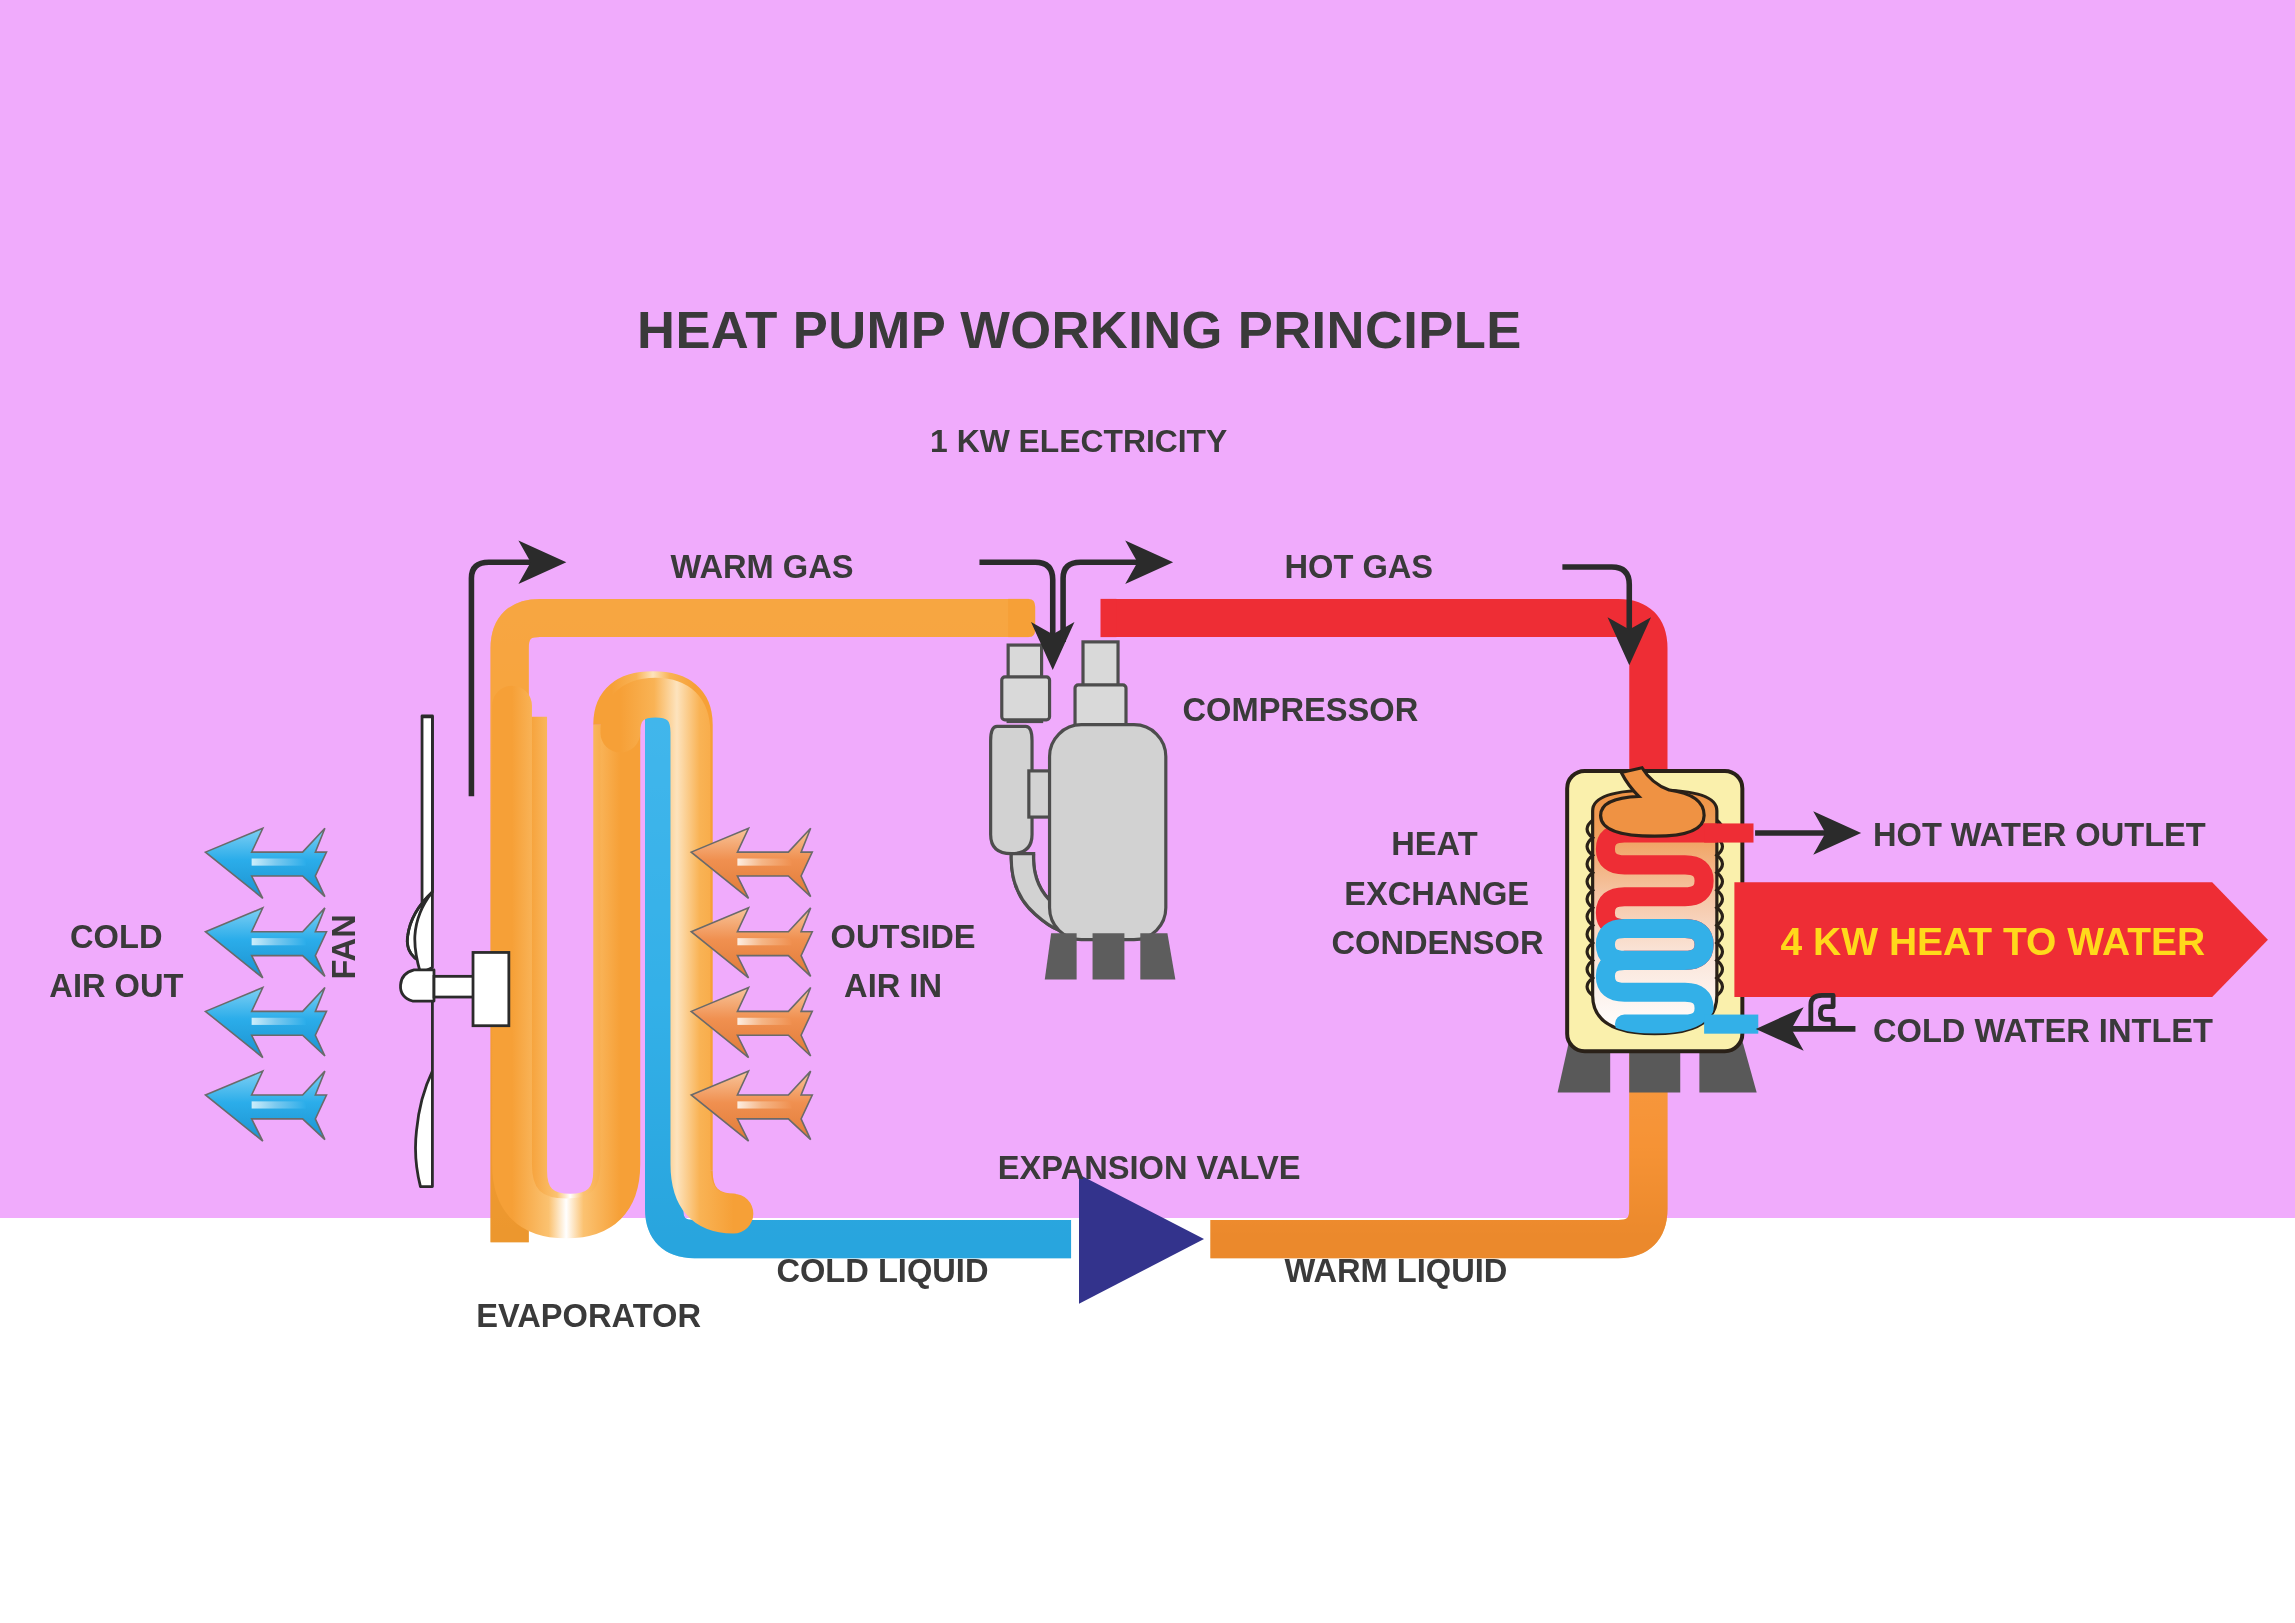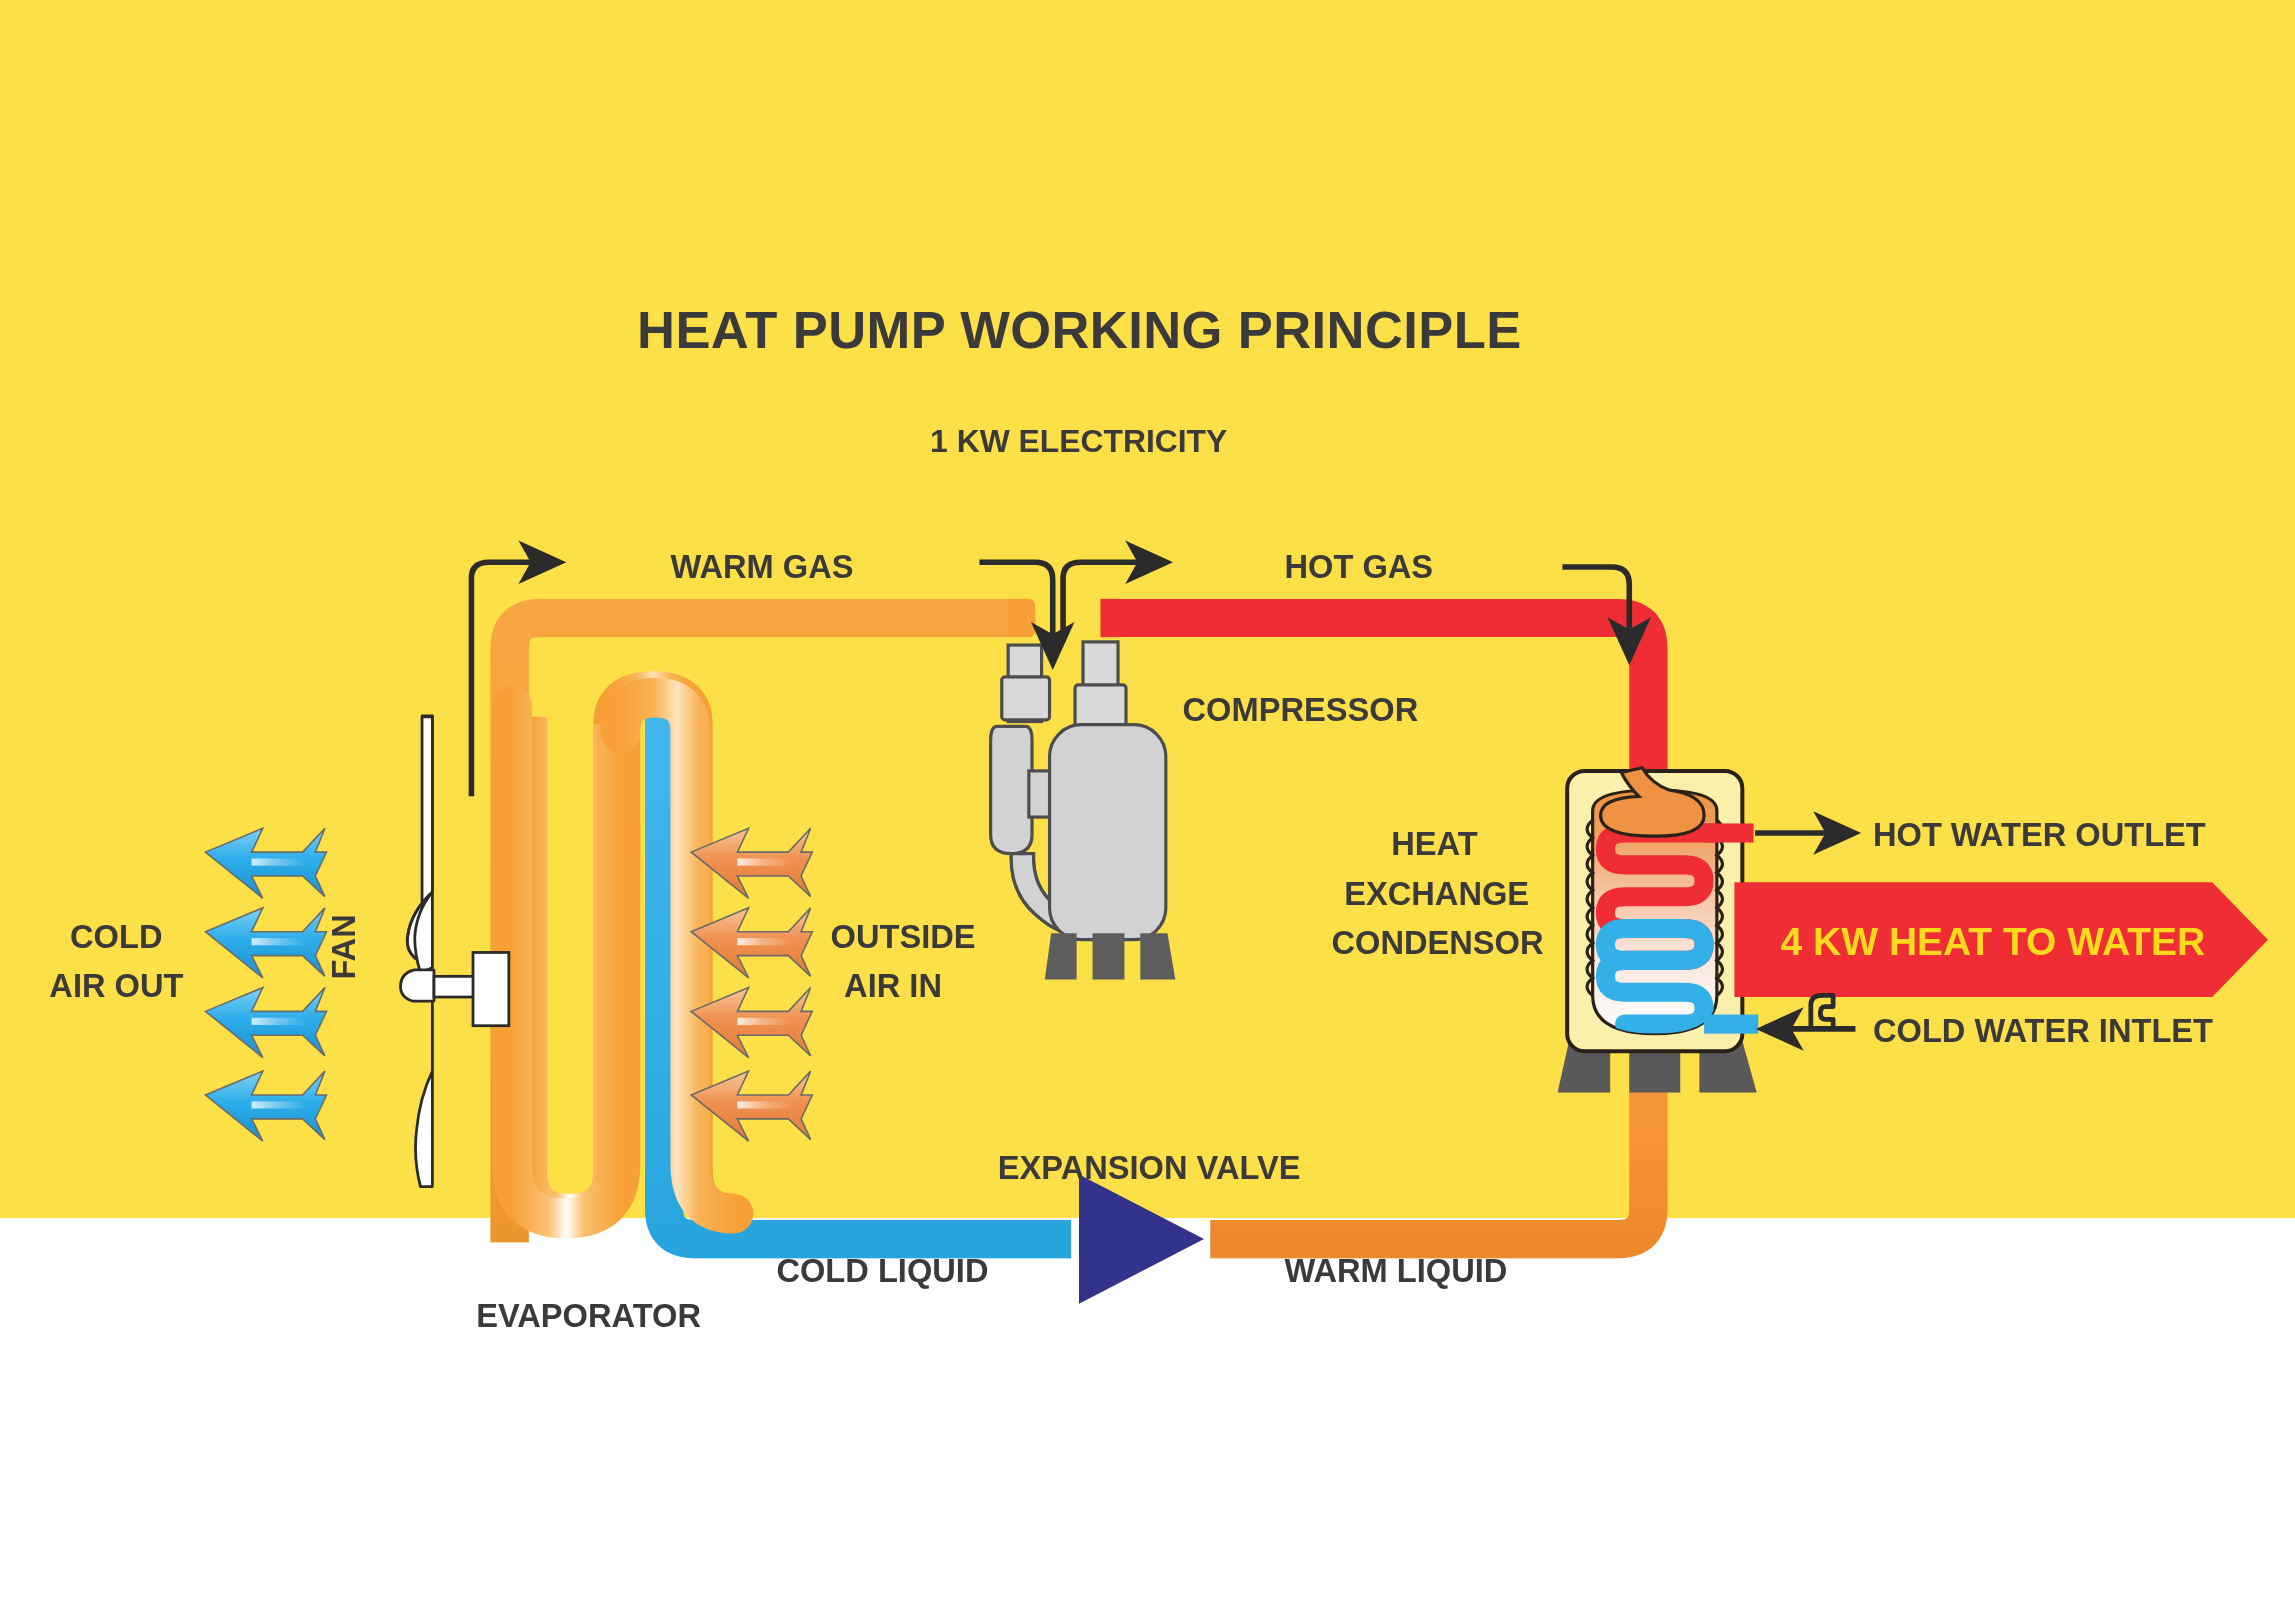--- a/index.html
+++ b/index.html
@@ -10,21 +10,21 @@
   body {
     width: 2295px;
     height: 1623px;
     font-family: "Liberation Sans", sans-serif;
     overflow: hidden;
   }
   #stage {
     position: relative;
     width: 2295px;
     height: 1218px;
-    background: #fde047;
+    background: #f0abfc;
   }
   svg.diagram {
     position: absolute;
     top: 0;
     left: 0;
     width: 2295px;
     height: 1623px;
     display: block;
   }
   .lbl {

